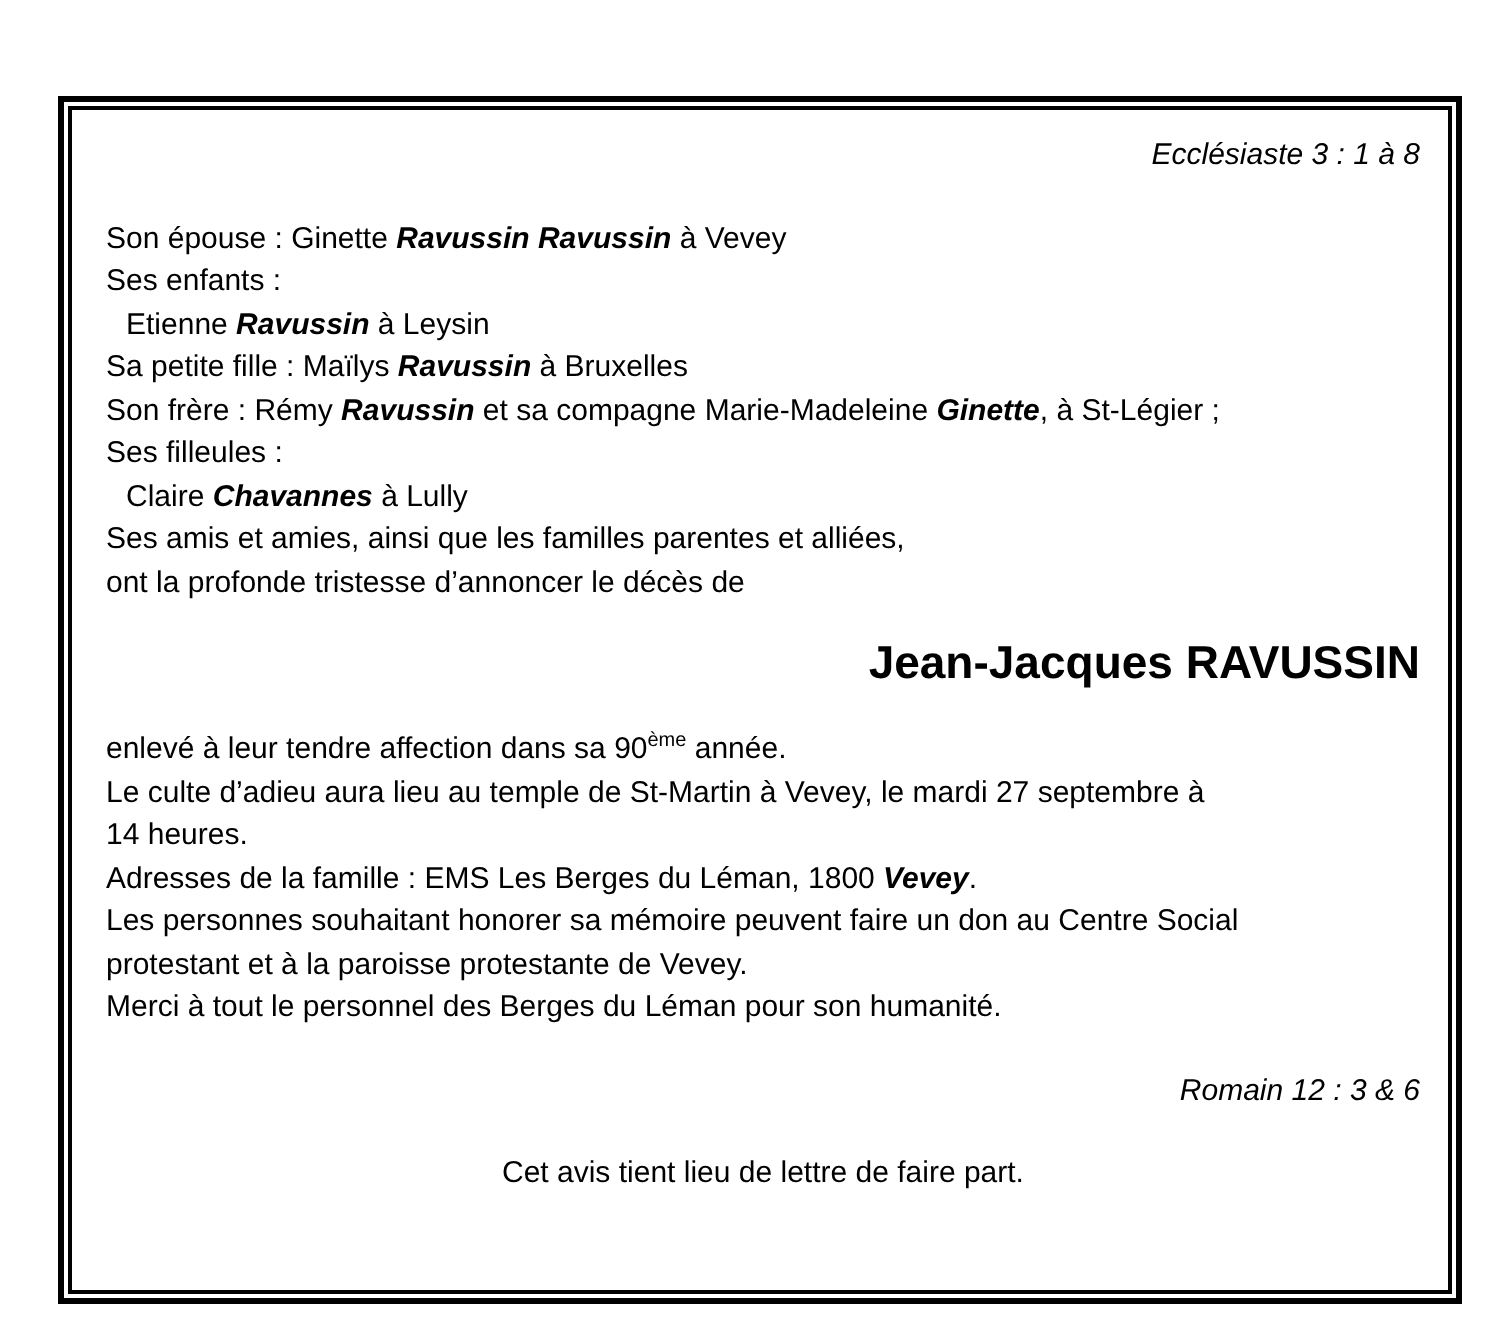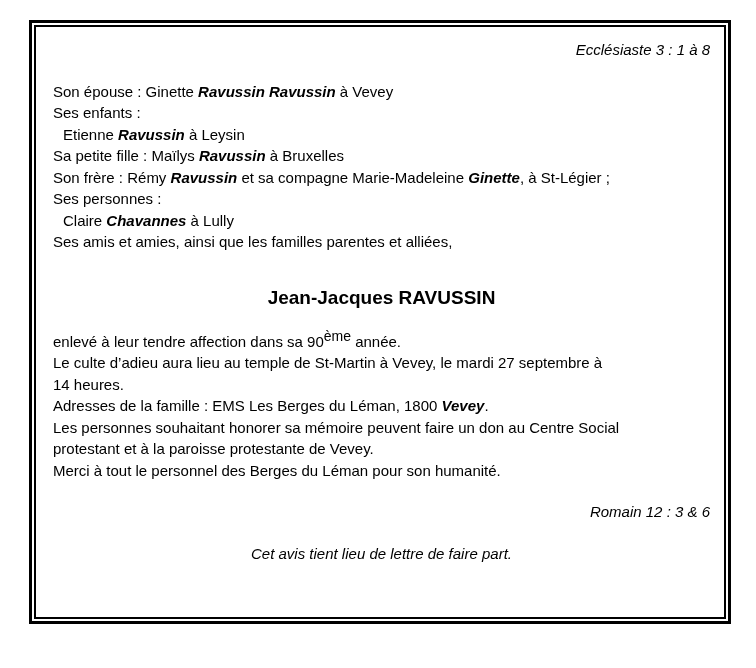--- a/index.html
+++ b/index.html
@@ -13,21 +13,21 @@
   }
   .page {
     position: relative;
     width: 756px;
     height: 668px;
     background: #ffffff;
   }
   .frame-outer {
     position: absolute;
     left: 29px;
-    top: 20px;
+    top: 48px;
     width: 702px;
     height: 604px;
     border: 3px solid #000000;
     padding: 2px;
     background: #ffffff;
   }
   .frame-inner {
     width: 100%;
     height: 100%;
     border: 2px solid #000000;
@@ -43,55 +43,55 @@
   }
   .line {
     white-space: nowrap;
     min-height: 21.5px;
   }
   .line.verse {
     font-style: italic;
     text-align: right;
   }
   .line.closing {
-    font-style: italic;
     text-align: center;
   }
   .line.title {
     font-weight: bold;
-    font-size: 19px;
+    font-size: 23px;
     line-height: 26px;
-    text-align: center;
-    margin-top: 32px;
+    text-align: right;
+    margin-top: 16px;
   }
   .line.gap { margin-top: 20px; }
   .line.indent { padding-left: 10px; }
   .line b { font-weight: bold; font-style: italic; }
   .line sup {
-    font-size: 14px;
+    font-size: 10px;
     line-height: 0;
     vertical-align: super;
   }
 </style>
 </head>
 <body>
 
 <div class="page">
   <div class="frame-outer">
     <div class="frame-inner">
       <div class="doc-body">
           <div class="line verse"><span>Ecclésiaste 3 : 1 à 8</span></div>
           <div class="line body gap"><span>Son épouse : Ginette </span><b>Ravussin Ravussin</b><span> à Vevey</span></div>
           <div class="line body"><span>Ses enfants :</span></div>
           <div class="line body indent"><span>Etienne </span><b>Ravussin</b><span> à Leysin</span></div>
           <div class="line body"><span>Sa petite fille : Maïlys </span><b>Ravussin</b><span> à Bruxelles</span></div>
           <div class="line body"><span>Son frère : Rémy </span><b>Ravussin</b><span> et sa compagne Marie-Madeleine </span><b>Ginette</b><span>, à St-Légier ;</span></div>
-          <div class="line body"><span>Ses personnes :</span></div>
+          <div class="line body"><span>Ses filleules :</span></div>
           <div class="line body indent"><span>Claire </span><b>Chavannes</b><span> à Lully</span></div>
           <div class="line body"><span>Ses amis et amies, ainsi que les familles parentes et alliées,</span></div>
+          <div class="line body"><span>ont la profonde tristesse d’annoncer le décès de</span></div>
           <div class="line title"><span>Jean-Jacques RAVUSSIN</span></div>
           <div class="line body gap"><span>enlevé à leur tendre affection dans sa 90</span><sup>ème</sup><span> année.</span></div>
           <div class="line body"><span>Le culte d’adieu aura lieu au temple de St-Martin à Vevey, le mardi 27 septembre à</span></div>
           <div class="line body"><span>14 heures.</span></div>
           <div class="line body"><span>Adresses de la famille : EMS Les Berges du Léman, 1800 </span><b>Vevey</b><span>.</span></div>
           <div class="line body"><span>Les personnes souhaitant honorer sa mémoire peuvent faire un don au Centre Social</span></div>
           <div class="line body"><span>protestant et à la paroisse protestante de Vevey.</span></div>
           <div class="line body"><span>Merci à tout le personnel des Berges du Léman pour son humanité.</span></div>
           <div class="line verse gap"><span>Romain 12 : 3 &amp; 6</span></div>
           <div class="line closing gap"><span>Cet avis tient lieu de lettre de faire part.</span></div>

